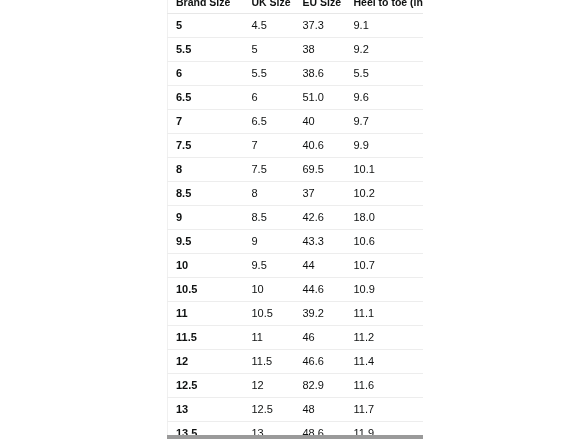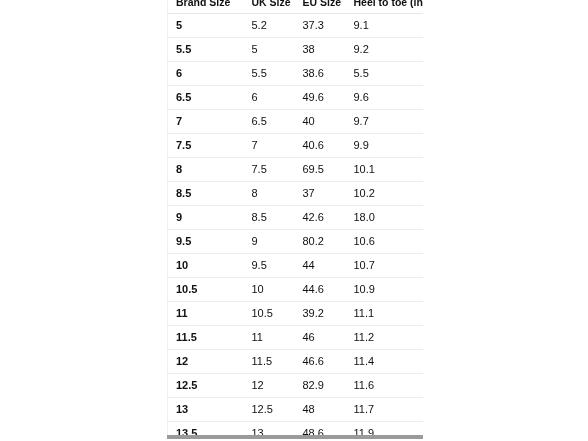--- a/index.html
+++ b/index.html
@@ -112,40 +112,40 @@
         <tr>
           <th>Brand Size</th>
           <th>UK Size</th>
           <th>EU Size</th>
           <th>Heel to toe (in)</th>
         </tr>
       </thead>
       <tbody id="size-chart-body">
           <tr>
             <td class="brand">5</td>
-            <td>5.2</td>
+            <td>4.5</td>
             <td>37.3</td>
             <td>9.1</td>
           </tr>
           <tr>
             <td class="brand">5.5</td>
             <td>5</td>
             <td>38</td>
             <td>9.2</td>
           </tr>
           <tr>
             <td class="brand">6</td>
             <td>5.5</td>
             <td>38.6</td>
             <td>5.5</td>
           </tr>
           <tr>
             <td class="brand">6.5</td>
             <td>6</td>
-            <td>49.6</td>
+            <td>51.0</td>
             <td>9.6</td>
           </tr>
           <tr>
             <td class="brand">7</td>
             <td>6.5</td>
             <td>40</td>
             <td>9.7</td>
           </tr>
           <tr>
             <td class="brand">7.5</td>
@@ -167,21 +167,21 @@
           </tr>
           <tr>
             <td class="brand">9</td>
             <td>8.5</td>
             <td>42.6</td>
             <td>18.0</td>
           </tr>
           <tr>
             <td class="brand">9.5</td>
             <td>9</td>
-            <td>80.2</td>
+            <td>43.3</td>
             <td>10.6</td>
           </tr>
           <tr>
             <td class="brand">10</td>
             <td>9.5</td>
             <td>44</td>
             <td>10.7</td>
           </tr>
           <tr>
             <td class="brand">10.5</td>

